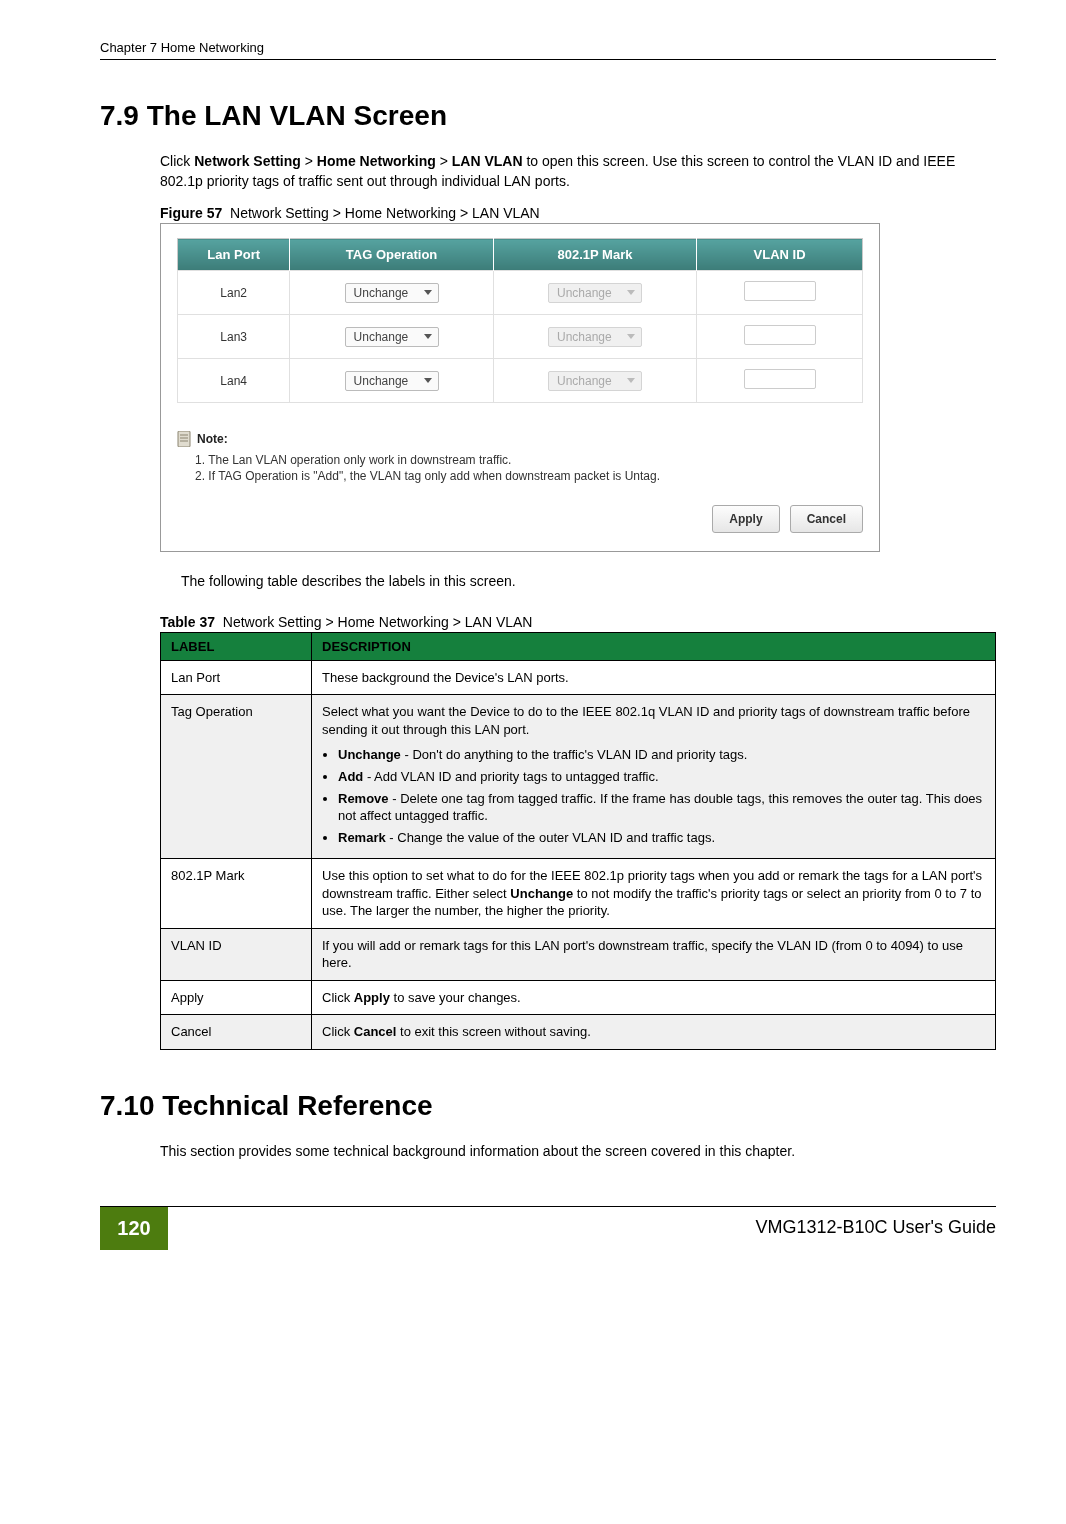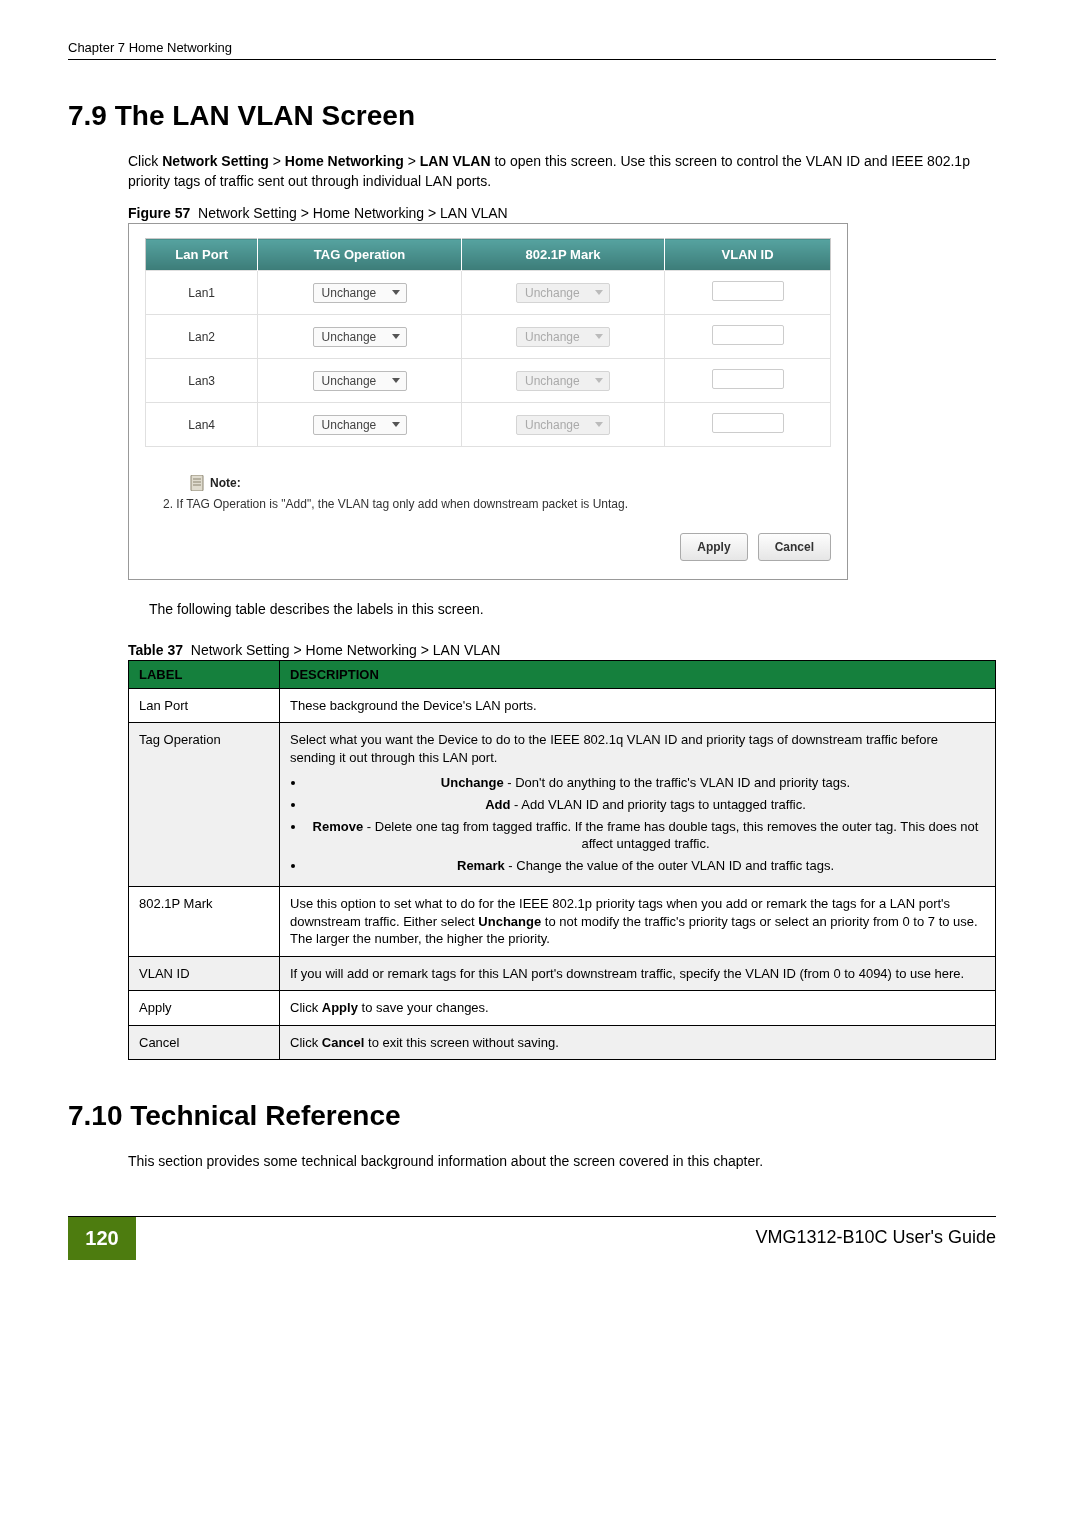--- a/index.html
+++ b/index.html
@@ -4,21 +4,21 @@
 <style>
   body {
     margin: 0;
     padding: 0;
     font-family: Verdana, Arial, sans-serif;
     background: #fff;
     color: #000;
     width: 1066px;
   }
   .page {
-    padding: 40px 70px 30px 68px;
+    padding: 40px 70px 30px 100px;
     box-sizing: border-box;
   }
   .running-header {
     font-size: 13px;
     margin-bottom: 4px;
   }
   .header-rule {
     border: none;
     border-top: 1.5px solid #000;
     margin: 0 0 22px 0;
@@ -113,21 +113,20 @@
     font-size:12px;
     color:#333;
   }
   .note-block .note-header {
     display:flex;
     align-items:center;
     gap:6px;
     font-weight:bold;
     color:#222;
     margin-bottom:6px;
-    margin-left:45px;
   }
   .note-icon {
     width:14px;height:16px;
     display:inline-block;
   }
   .note-block .note-line { margin: 2px 0 2px 18px; }
   .btn-row {
     display:flex;
     justify-content:flex-end;
     gap:10px;
@@ -164,21 +163,20 @@
     border:1px solid #000;
     padding:8px 10px;
     vertical-align: top;
     line-height:1.35;
   }
   table.desc-table tr.shaded td { background:#f0f0f0; }
   ul.tag-ops {
     margin:8px 0 2px 16px;
     padding:0;
     list-style:disc;
-    text-align:center;
   }
   ul.tag-ops li { margin-bottom:4px; }
   .footer {
     margin-top:44px;
   }
   .footer-rule {
     border:none;
     border-top:1.5px solid #000;
     margin:0;
   }
@@ -226,36 +224,20 @@
         <thead>
           <tr>
             <th>Lan Port</th>
             <th>TAG Operation</th>
             <th>802.1P Mark</th>
             <th>VLAN ID</th>
           </tr>
         </thead>
         <tbody>
           <tr>
-            <td class="port-cell">Lan1</td>
-            <td>
-              <span class="form-select">
-                  <span>Unchange</span>
-                  <span class="caret"></span>
-                </span>
-            </td>
-            <td>
-              <span class="form-select disabled">
-                  <span>Unchange</span>
-                  <span class="caret"></span>
-                </span>
-            </td>
-            <td><span class="text-input"></span></td>
-          </tr>
-          <tr>
             <td class="port-cell">Lan2</td>
             <td>
               <span class="form-select">
                   <span>Unchange</span>
                   <span class="caret"></span>
                 </span>
             </td>
             <td>
               <span class="form-select disabled">
                   <span>Unchange</span>
@@ -304,20 +286,21 @@
           <span class="note-icon">
             <svg viewBox="0 0 14 16" width="14" height="16">
                 <rect x="1" y="0" width="12" height="16" rx="1" fill="#e0dccf" stroke="#8b8470"></rect>
                 <line x1="3" y1="4" x2="11" y2="4" stroke="#8b8470"></line>
                 <line x1="3" y1="7" x2="11" y2="7" stroke="#8b8470"></line>
                 <line x1="3" y1="10" x2="11" y2="10" stroke="#8b8470"></line>
               </svg>
           </span>
           <span>Note:</span>
         </div>
+        <div class="note-line">1. The Lan VLAN operation only work in downstream traffic.</div>
         <div class="note-line">2. If TAG Operation is "Add", the VLAN tag only add when downstream packet is Untag.</div>
       </div>
 
       <div class="btn-row">
         <span class="ui-button">Apply</span>
         <span class="ui-button">Cancel</span>
       </div>
     </div>
 
     <p class="body" style="margin-top:20px;margin-left:21px;">The following table describes the labels in this screen.</p>

